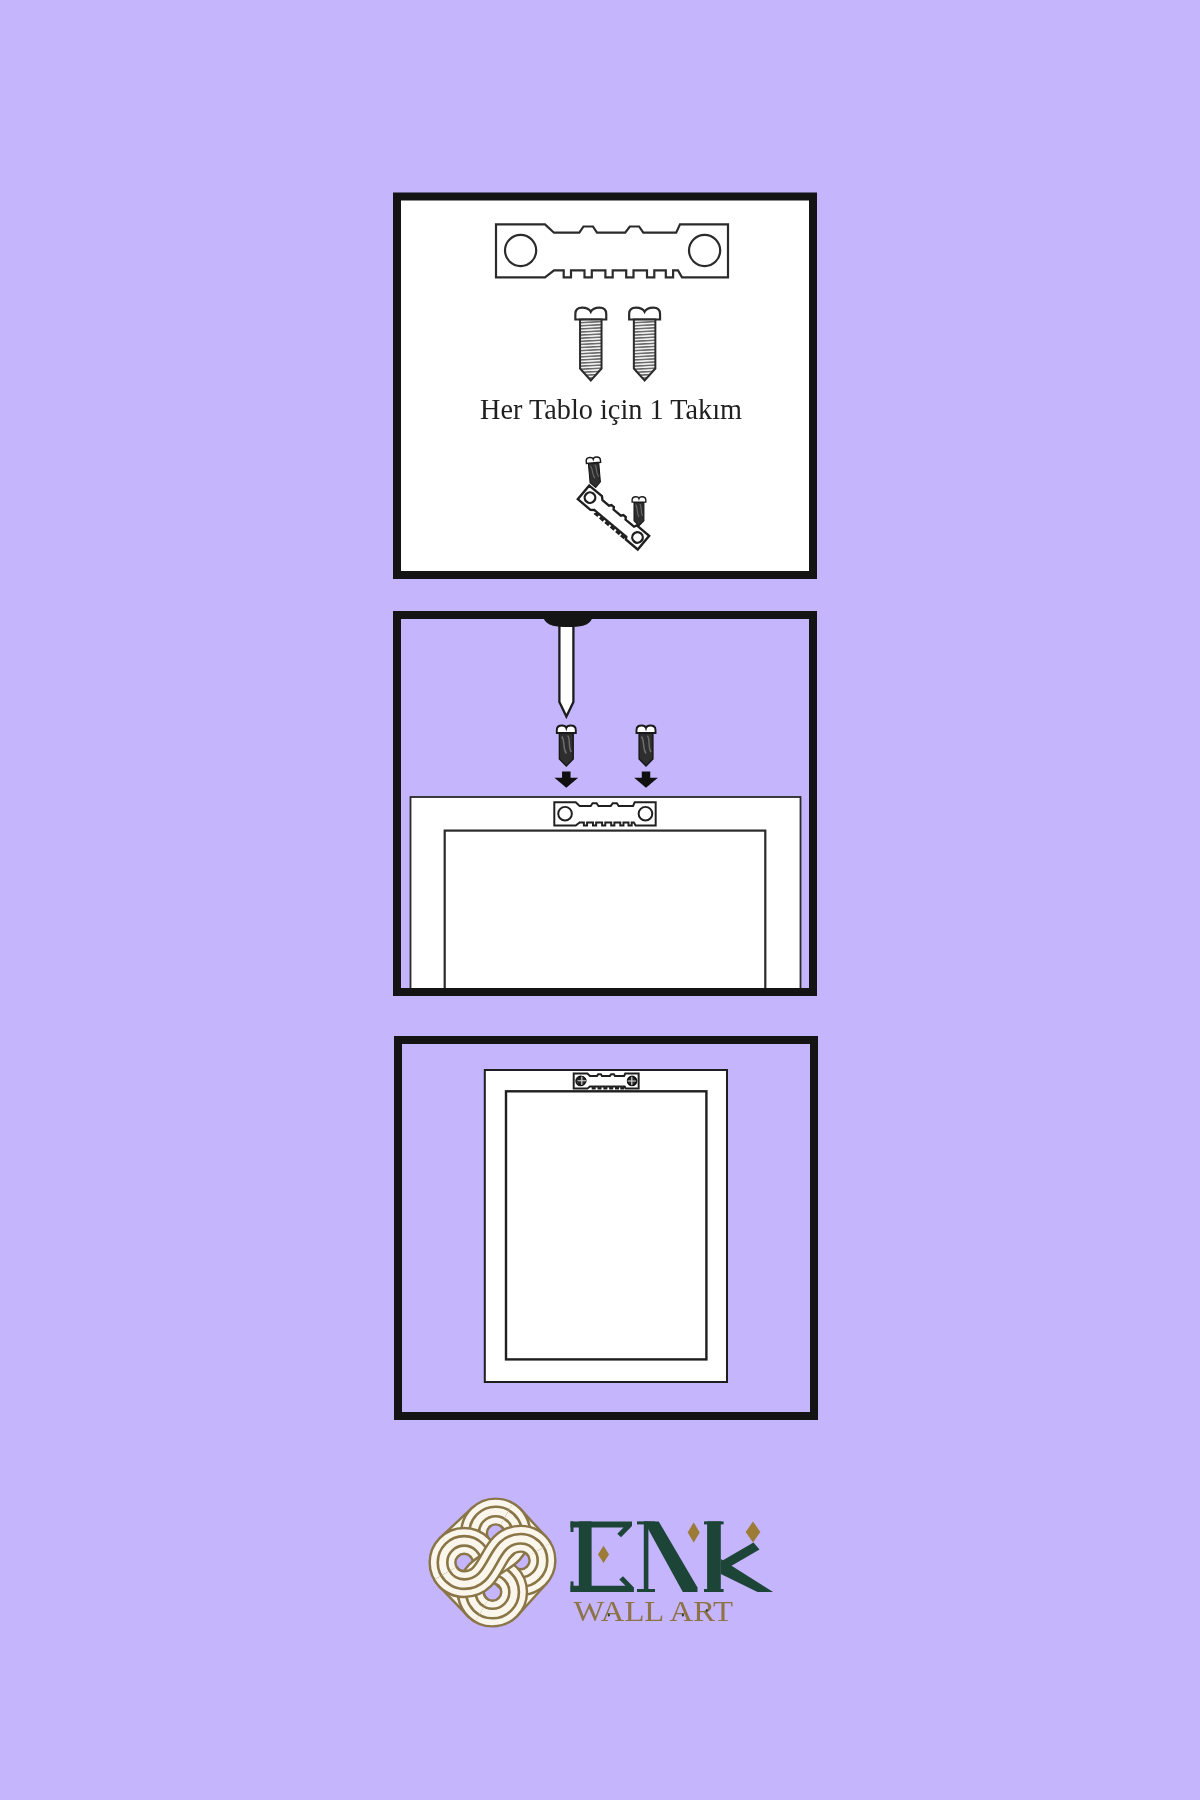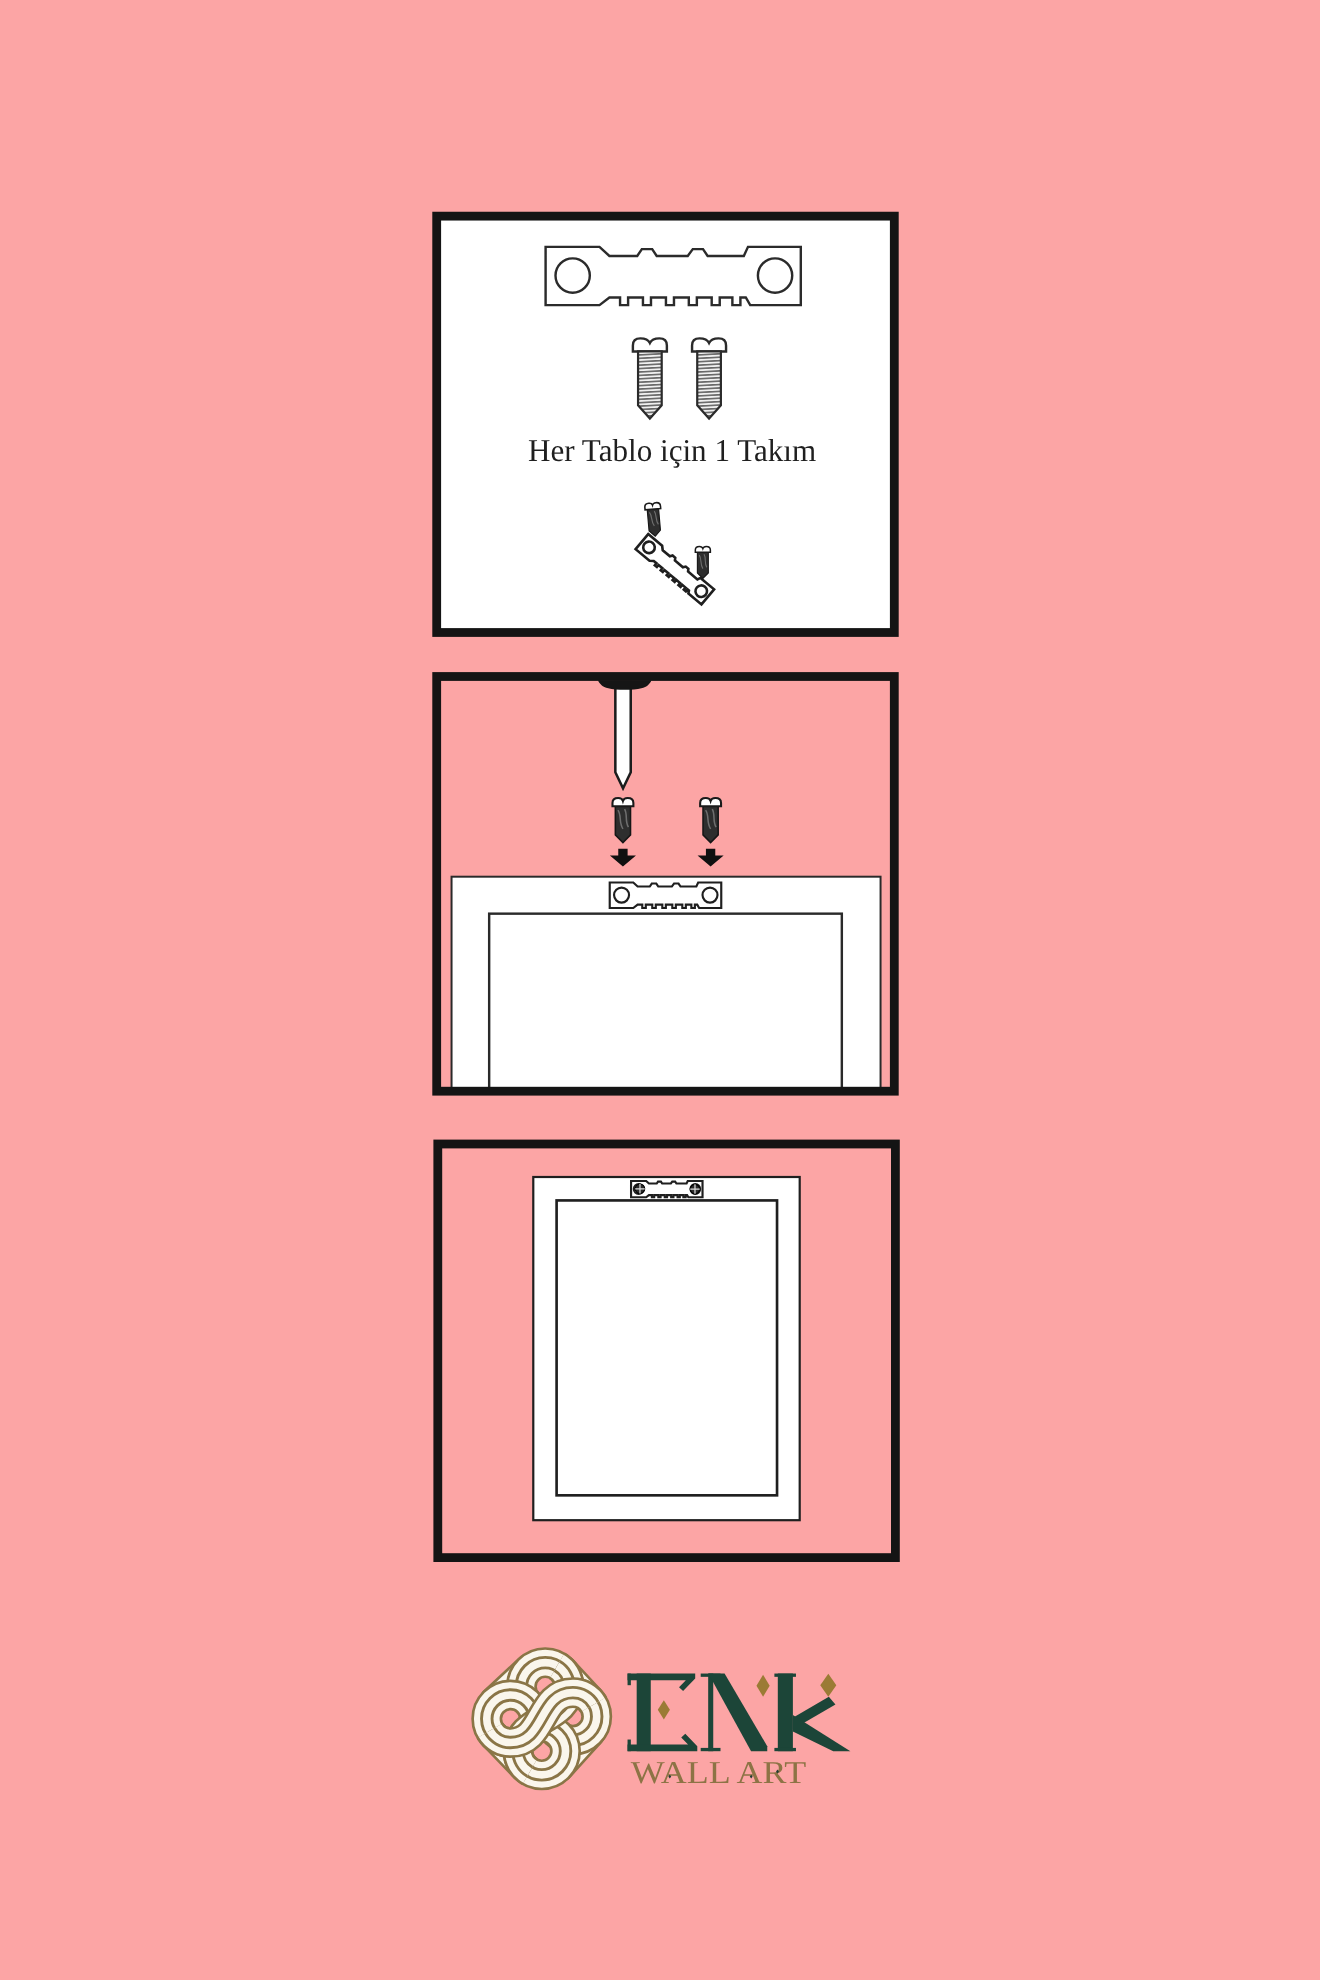--- a/index.html
+++ b/index.html
@@ -1,16 +1,16 @@
 <!DOCTYPE html>
 <html><head>
 <meta charset="utf-8">
 <style>
 html,body{margin:0;padding:0;background:#ffffff;}
-.page{position:relative;width:1200px;height:1800px;background:#fca5a5;overflow:hidden;font-family:"Liberation Sans",sans-serif;}
+.page{position:relative;width:1200px;height:1800px;background:#c4b5fd;overflow:hidden;font-family:"Liberation Sans",sans-serif;}
 .page > svg{position:absolute;top:0;left:0;}
 .kg{stroke:#8a7546;stroke-width:26.8px;}
 .kw{stroke:#faf6ec;stroke-width:22.2px;}
 .kg2{stroke:#8a7546;stroke-width:11.6px;}
 .kw2{stroke:#faf6ec;stroke-width:6.6px;}
 </style>
 </head>
 <body>
 <div class="page">
 <svg width="1200" height="1800" viewBox="0 0 1200 1800">

